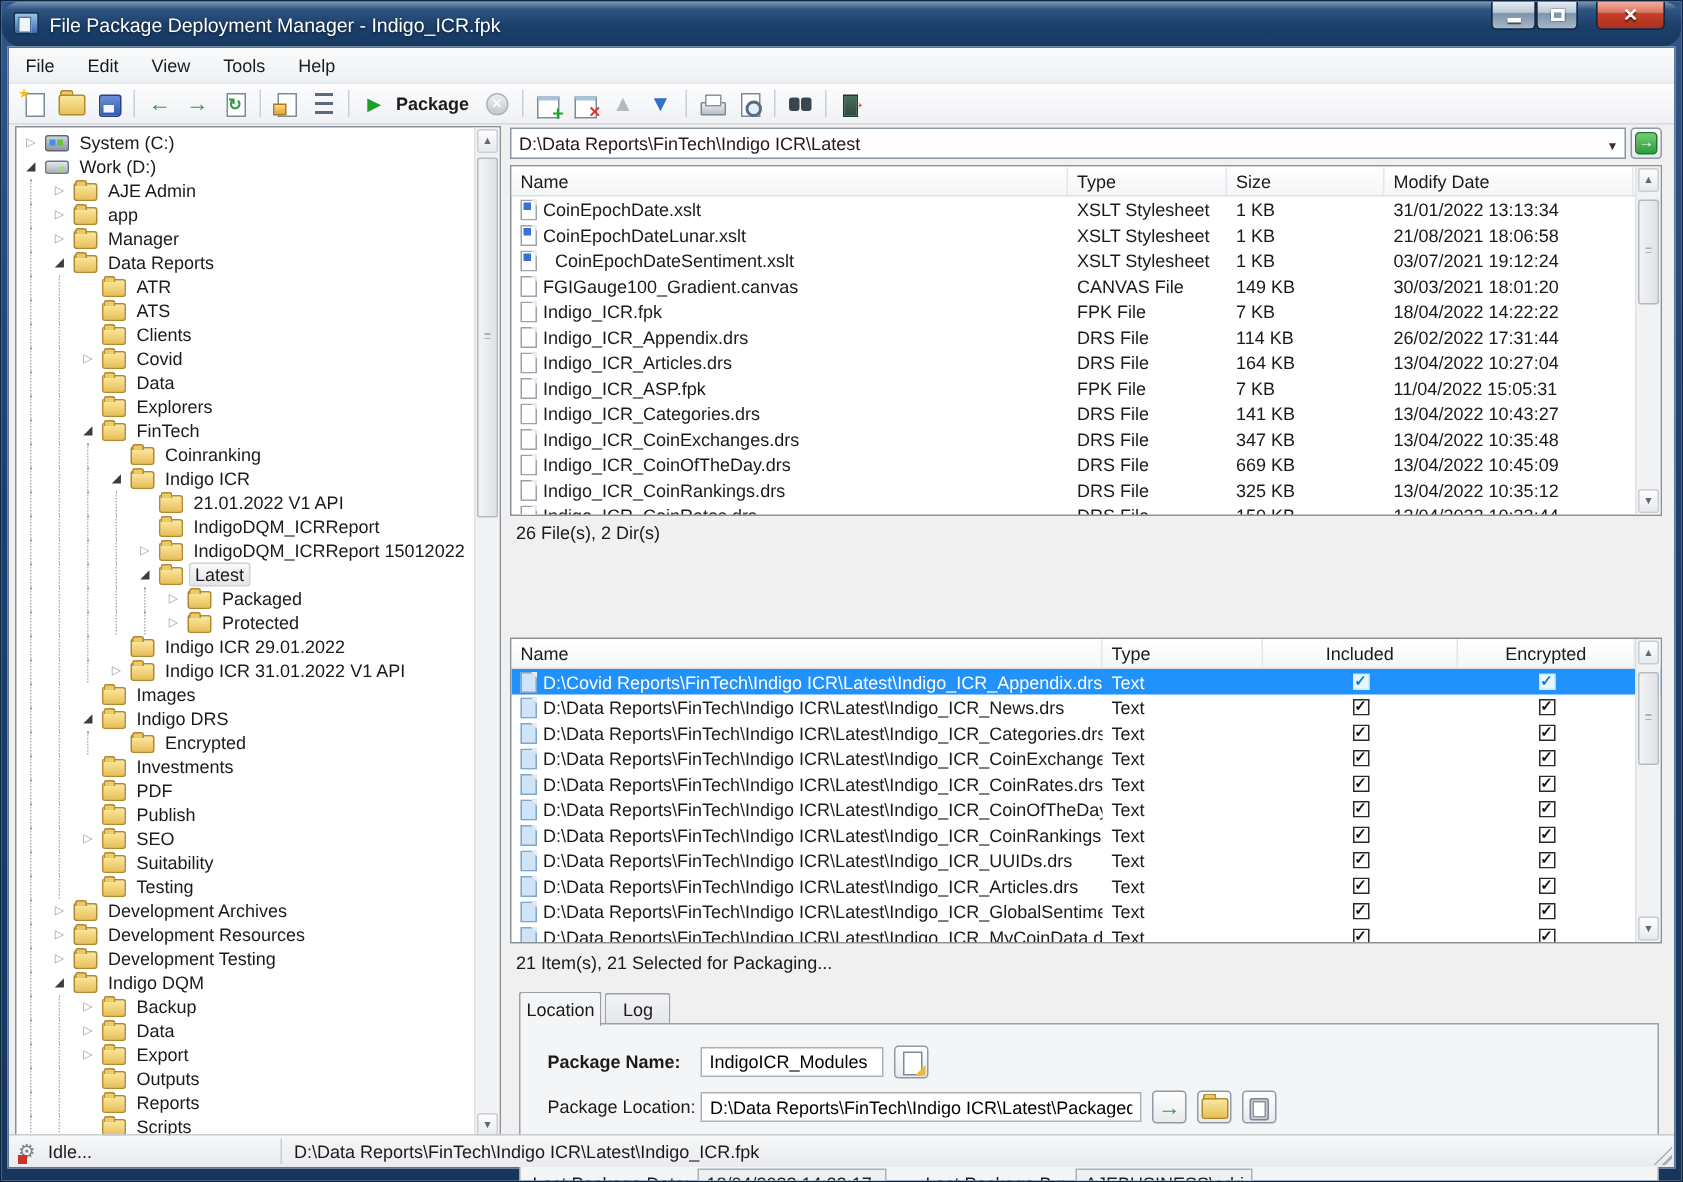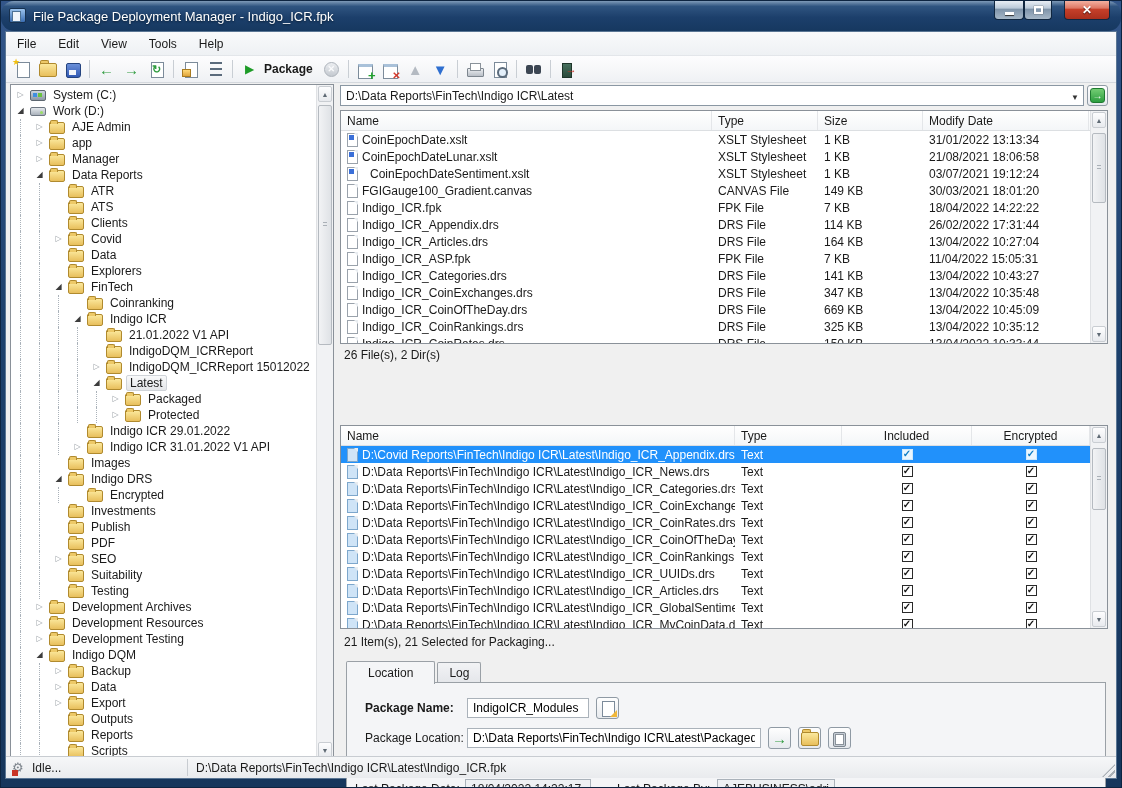--- a/index.html
+++ b/index.html
@@ -107,21 +107,21 @@
 .ic-bluepage { background:#cfe4f7; border-color:#7da7cc; }
 .cbx { width:11px; height:11px; border:1px solid #2a2a2a; background:#fff; position:relative; display:inline-block; }
 .cbx::after { content:"✓"; position:absolute; left:0; top:-2px; width:100%; text-align:center; font-size:10px; font-weight:bold; color:#111; }
 .sel .cbx { border-color:#cfe9fb; background:#eaf6ff; } .sel .cbx::after { color:#0b7bc4; }
 .count-label { position:absolute; left:4px; height:16px; }
 #count1 { top:264px; } #count2 { top:551px; }
 
 
 .tabs { position:absolute; left:6px; top:576px; height:23px; display:flex; align-items:flex-end; }
 .tab { padding:3px 11px; border:1px solid #9aa0a6; border-bottom:none; border-radius:2px 2px 0 0; background:linear-gradient(#f2f3f5,#e4e6ea); margin-right:2px; position:relative; }
-.tab.active { background:#f4f5f7; padding:4px 21px; z-index:3; top:1px; }
+.tab.active { background:#f4f5f7; padding:4px 4px; z-index:3; top:1px; }
 .tab-panel { position:absolute; left:6px; right:2px; top:598px; height:124px; background:#f4f5f7; border:1px solid #9aa0a6; }
 .prow { display:flex; align-items:center; }
 .plabel { flex:none; }
 .field { border:1px solid #aab2ba; background:#fff; height:20px; padding:2px 5px; font-family:"Liberation Sans",sans-serif; font-size:12px; }
 .field.ro { background:#eef0f3; color:#222; }
 .sq-btn { width:23px; height:22px; border:1px solid #8f9aa4; border-radius:3px; background:linear-gradient(#fefefe,#e7eaee); display:flex; align-items:center; justify-content:center; margin-left:7px; }
 .i-form::after { content:""; position:absolute; right:-1px; bottom:0; border-style:solid; border-width:0 0 7px 7px; border-color:transparent transparent #f0b73a transparent; }
 .i-clip::before { content:""; position:absolute; left:2px; top:2px; width:11px; height:13px; background:#c6cdd5; border:1px solid #7d868f; border-radius:2px; }
 .i-clip::after { content:""; position:absolute; left:4px; top:4px; width:7px; height:9px; background:#fff; border:1px solid #8a929a; }
 .fcb { flex:none; width:13px; height:13px; border:1px solid #8e99a3; background:linear-gradient(#fdfdfd,#eef1f4); display:inline-flex; align-items:center; justify-content:center; color:#2c4a68; font-size:11px; font-weight:bold; margin-right:5px; }
@@ -427,28 +427,28 @@
             <span class="guide"></span>
             <span class="exp exp-c"></span>
             <span class="ic-folder"></span>
             <span class="tlabel">Investments</span>
           </div>
           <div class="titem">
             <span class="guide"></span>
             <span class="guide"></span>
             <span class="exp exp-c"></span>
             <span class="ic-folder"></span>
+            <span class="tlabel">PDF</span>
+          </div>
+          <div class="titem">
+            <span class="guide"></span>
+            <span class="guide"></span>
+            <span class="exp exp-c"></span>
+            <span class="ic-folder"></span>
             <span class="tlabel">Publish</span>
-          </div>
-          <div class="titem">
-            <span class="guide"></span>
-            <span class="guide"></span>
-            <span class="exp exp-c"></span>
-            <span class="ic-folder"></span>
-            <span class="tlabel">PDF</span>
           </div>
           <div class="titem">
             <span class="guide"></span>
             <span class="guide"></span>
             <span class="exp exp-c">▷</span>
             <span class="ic-folder"></span>
             <span class="tlabel">SEO</span>
           </div>
           <div class="titem">
             <span class="guide"></span>

